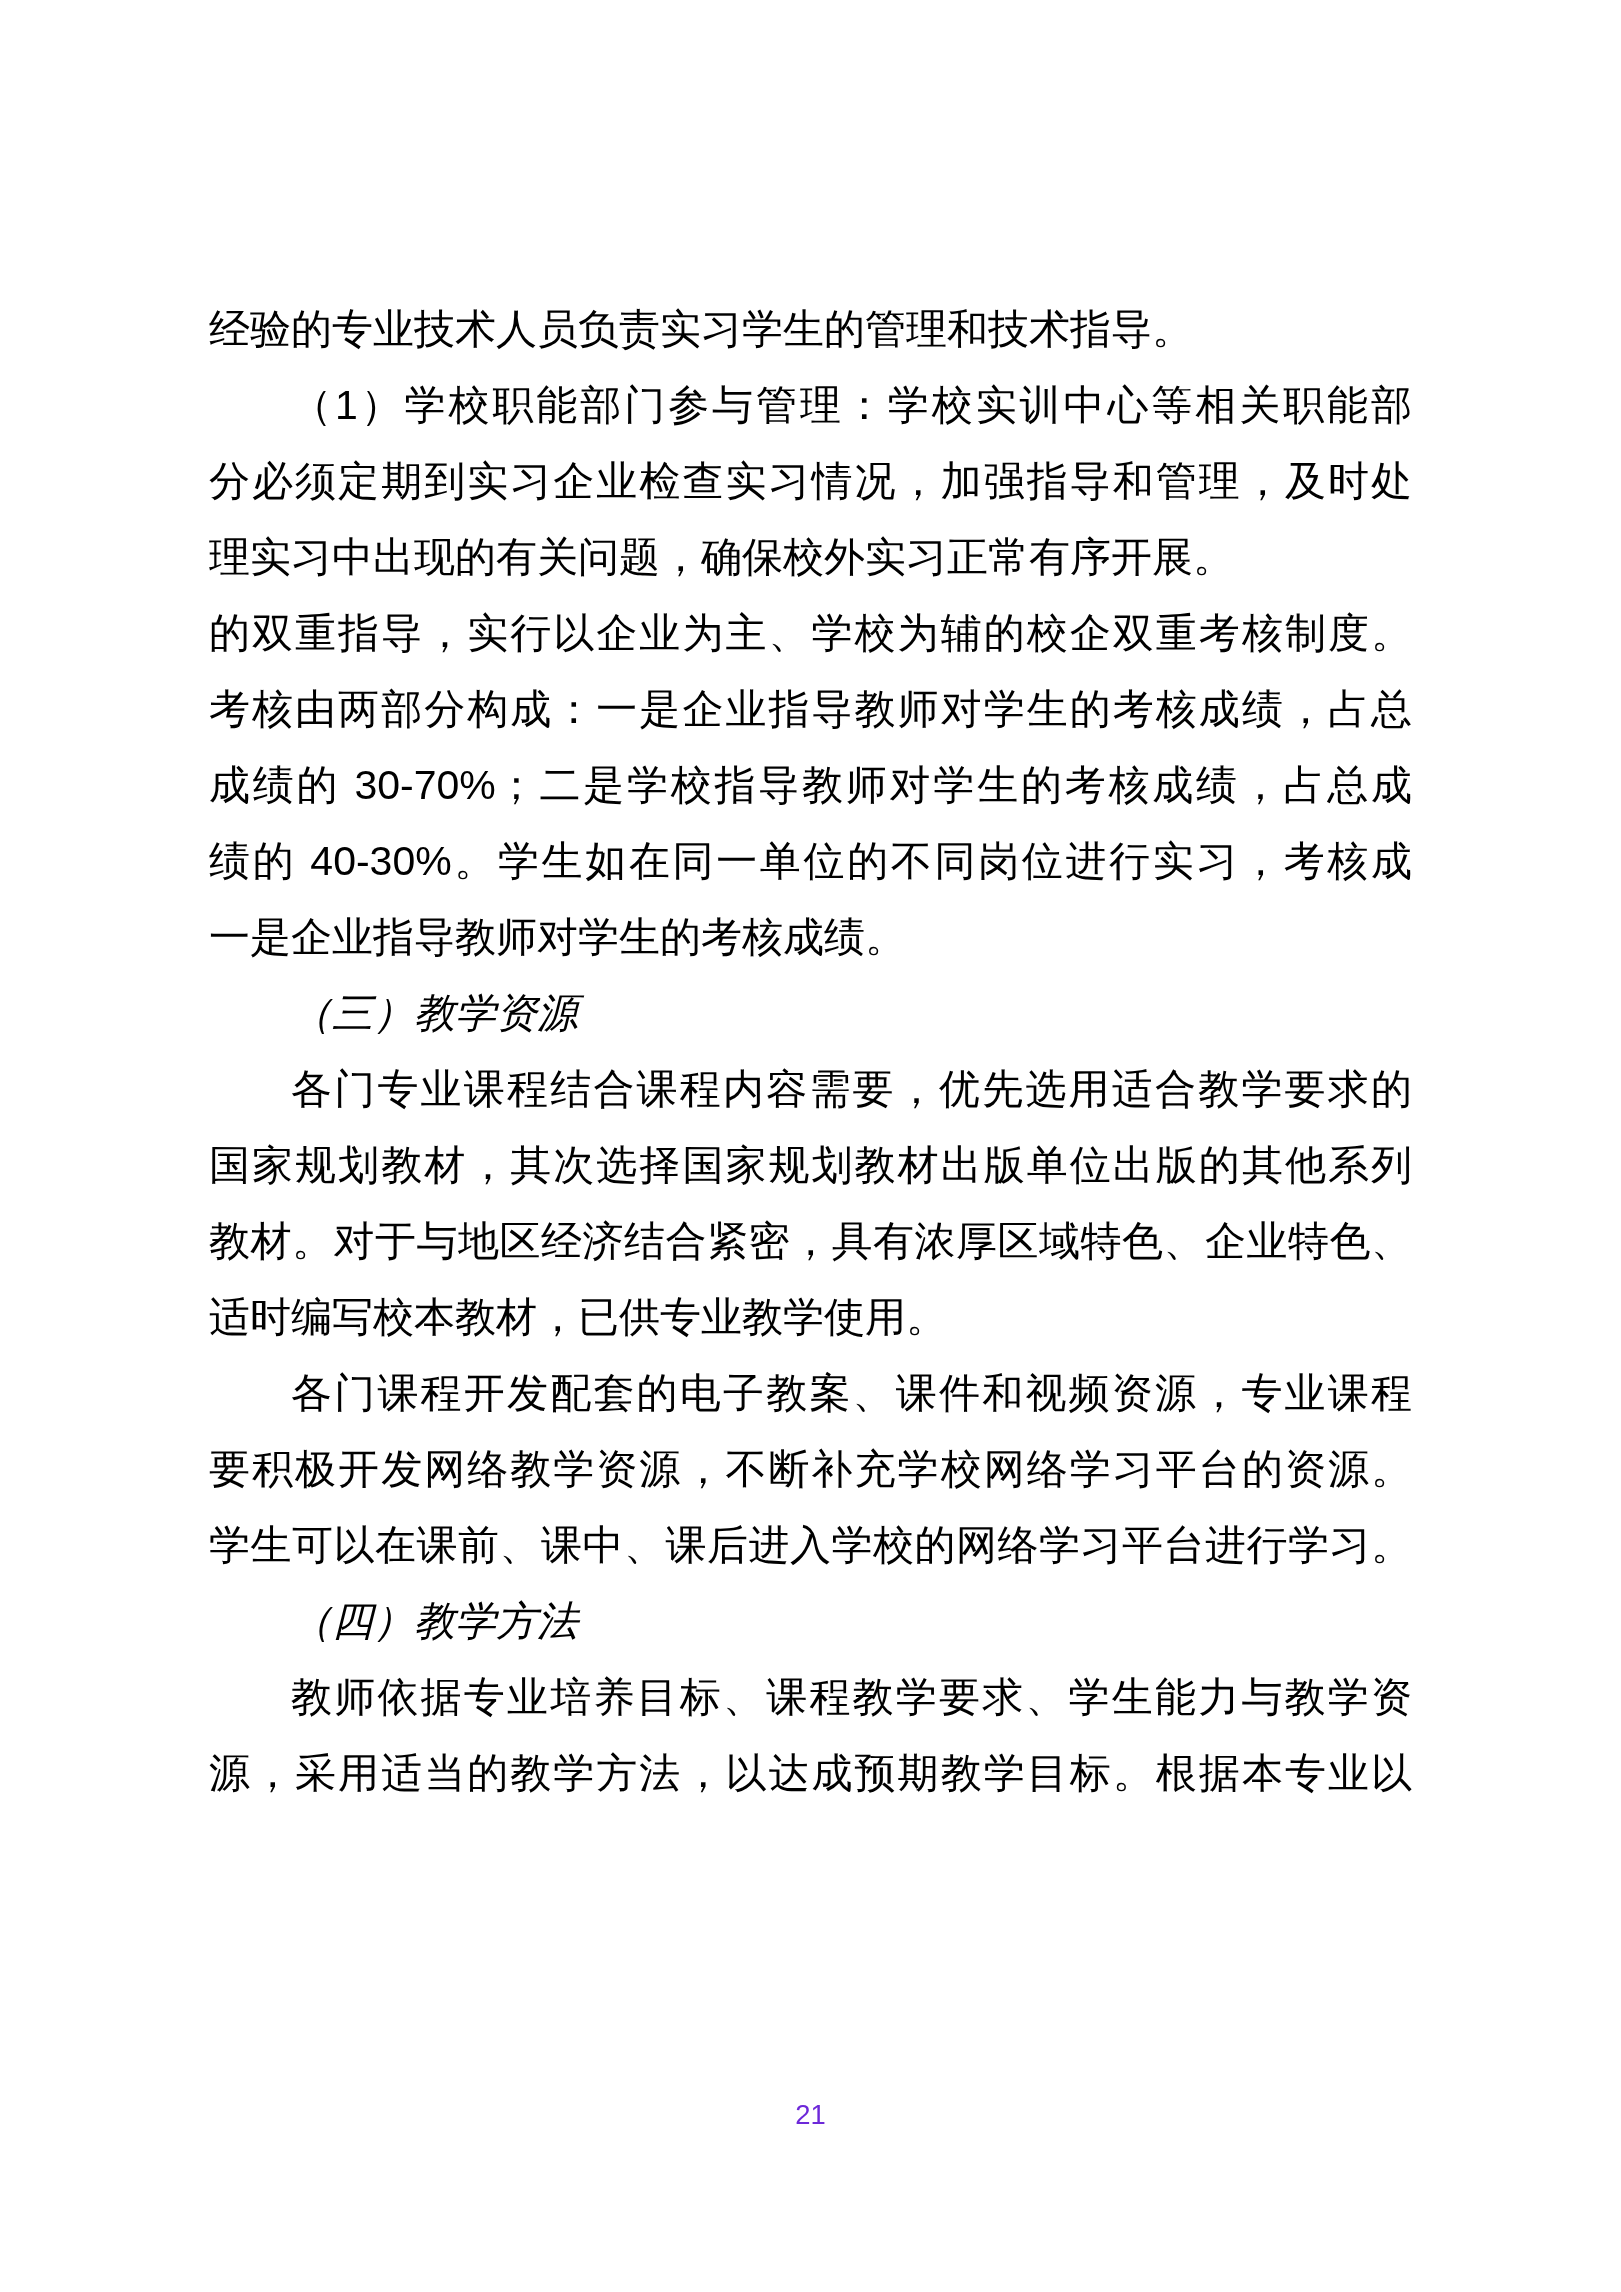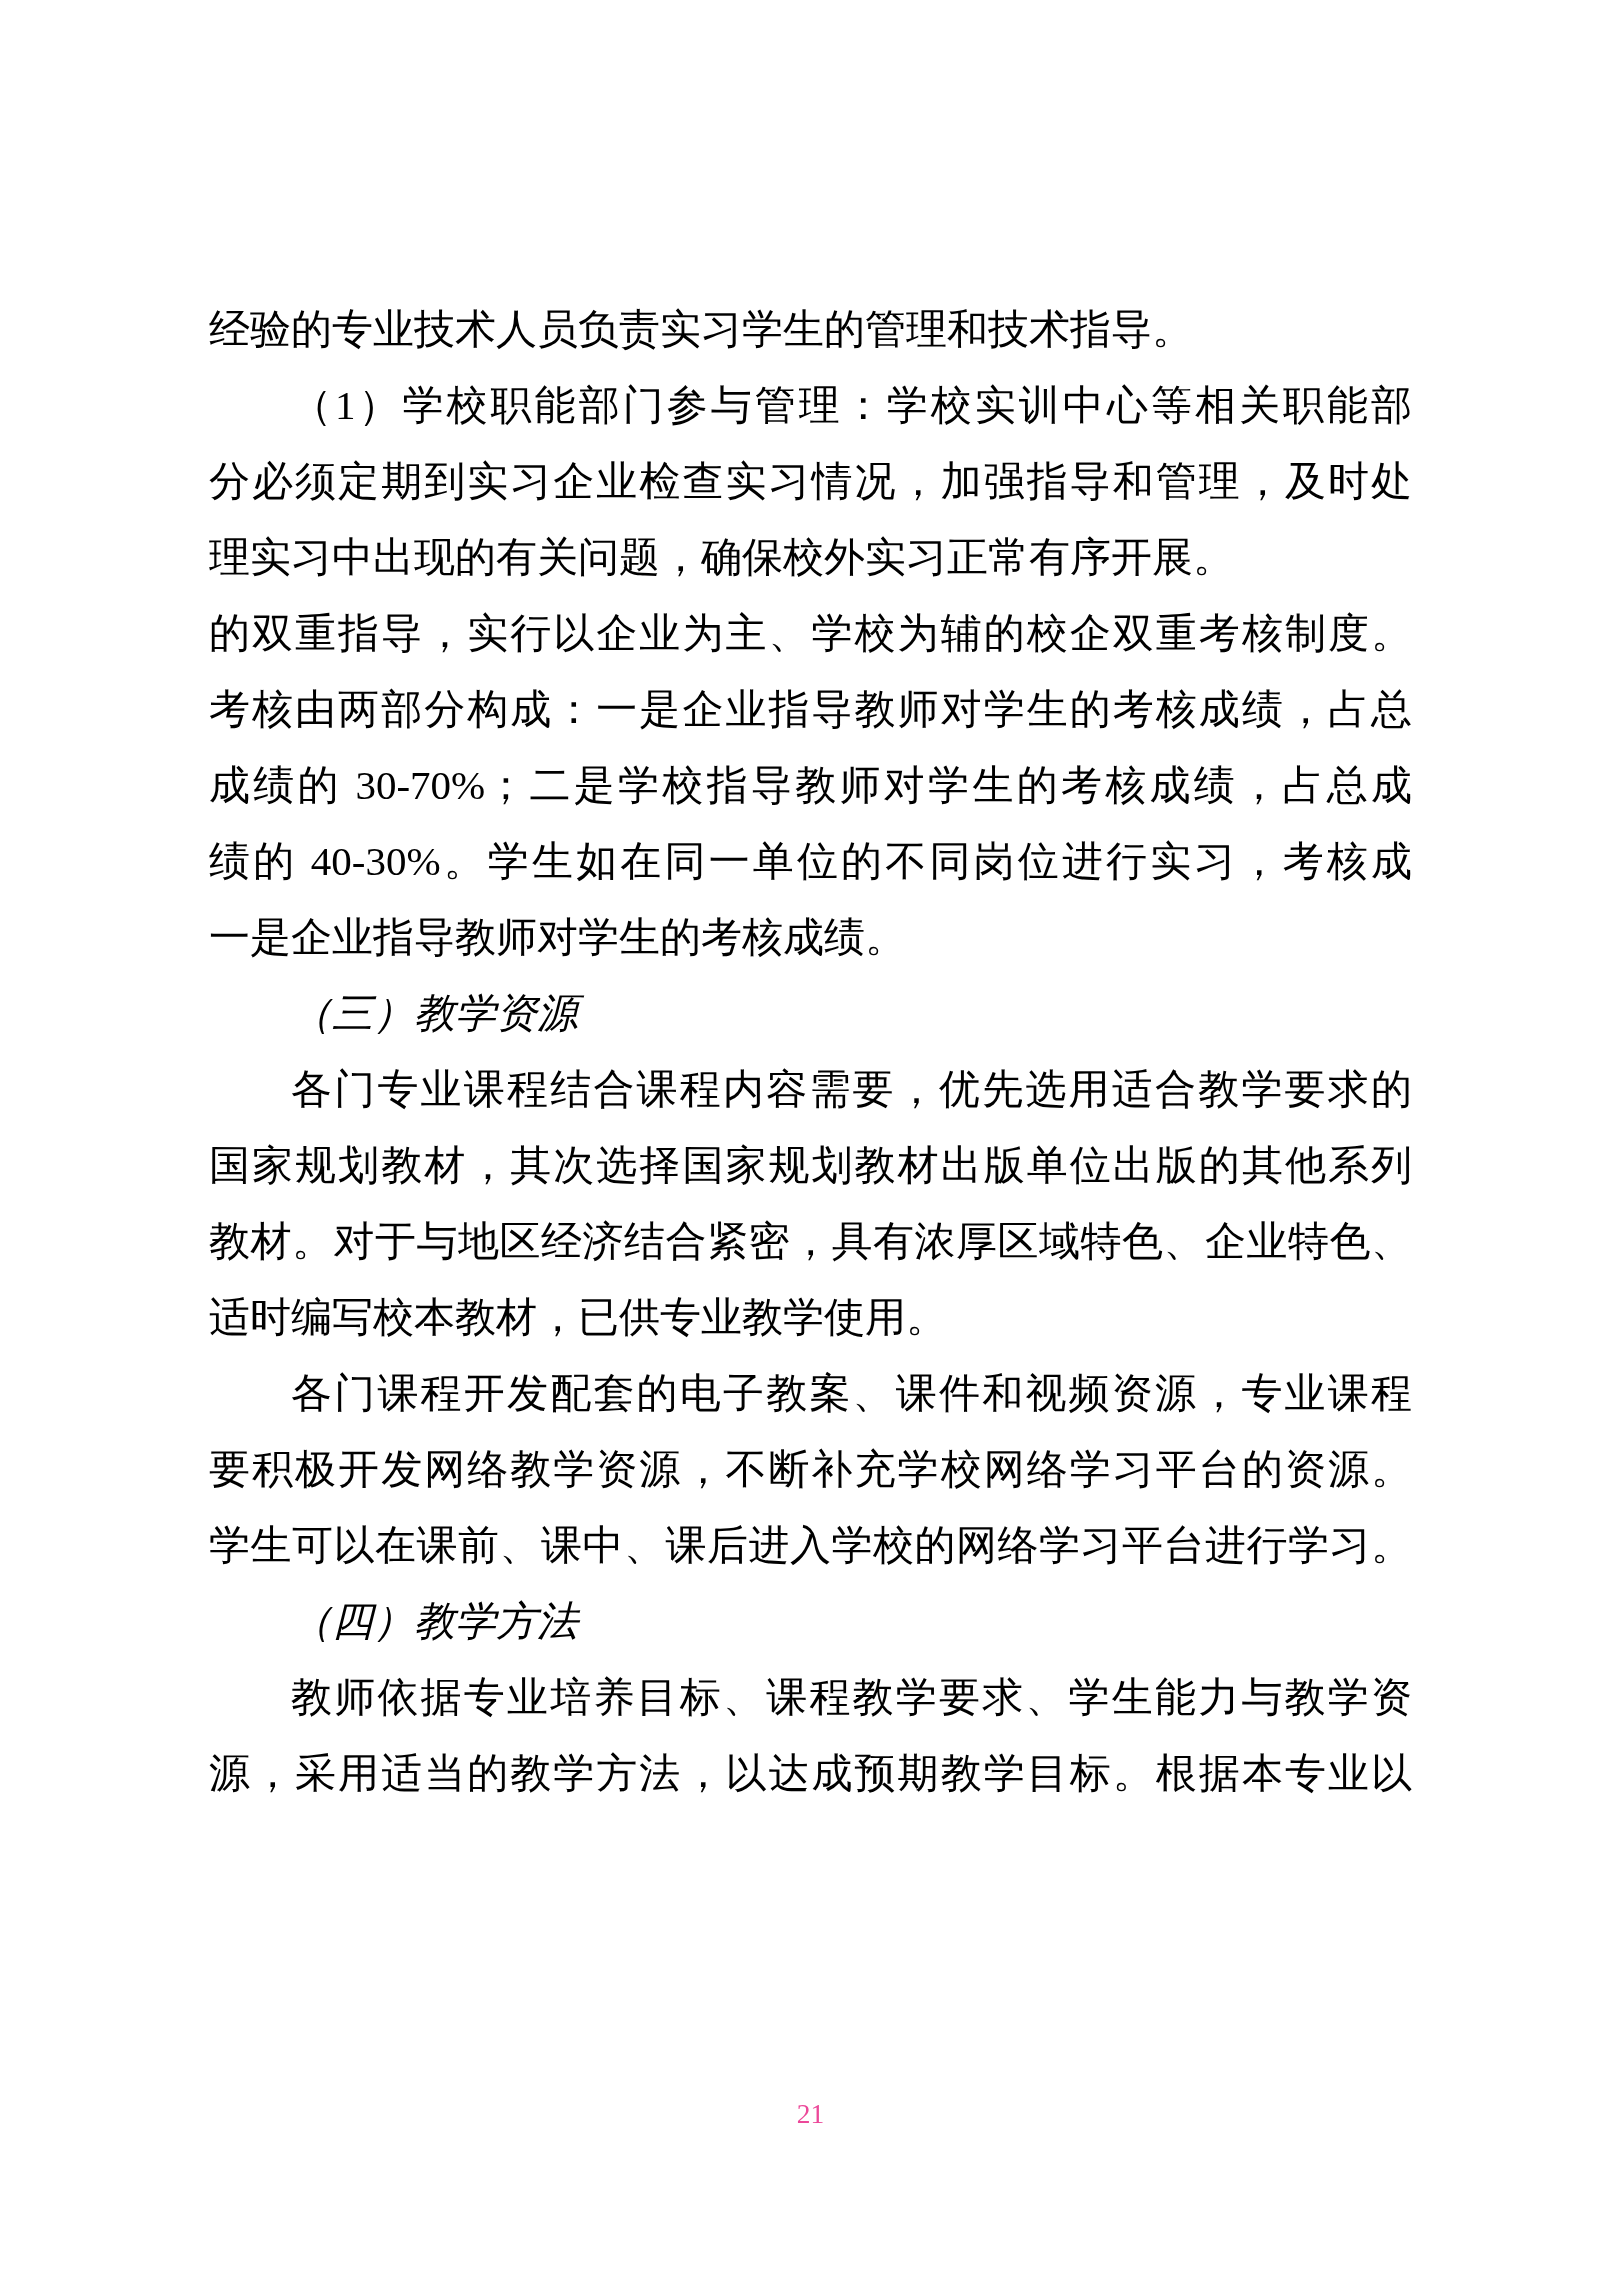--- a/index.html
+++ b/index.html
@@ -6,21 +6,21 @@
     margin: 0;
     padding: 0;
     background: #ffffff;
   }
   .page {
     position: relative;
     width: 1621px;
     height: 2293px;
     background: #ffffff;
     overflow: hidden;
-    font-family: Liberation Serif, serif;
+    font-family: Liberation Sans, sans-serif;
     color: #000000;
   }
   .textblock {
     position: absolute;
     left: 209px;
     top: 291px;
     width: 1203px;
   }
   .line {
     height: 76px;
@@ -41,21 +41,21 @@
     font-style: italic;
   }
   .pagenum {
     position: absolute;
     left: 0;
     top: 2099px;
     width: 1621px;
     text-align: center;
     font-size: 27.4px;
     line-height: 31px;
-    color: #ec4899;
+    color: #6d28d9;
   }
 </style>
 </head>
 <body>
 
 <div class="page">
   <div class="textblock">
     <div class="line">经验的专业技术人员负责实习学生的管理和技术指导。</div>
     <div class="line full indent">（1）学校职能部门参与管理：学校实训中心等相关职能部</div>
     <div class="line full">分必须定期到实习企业检查实习情况，加强指导和管理，及时处</div>

